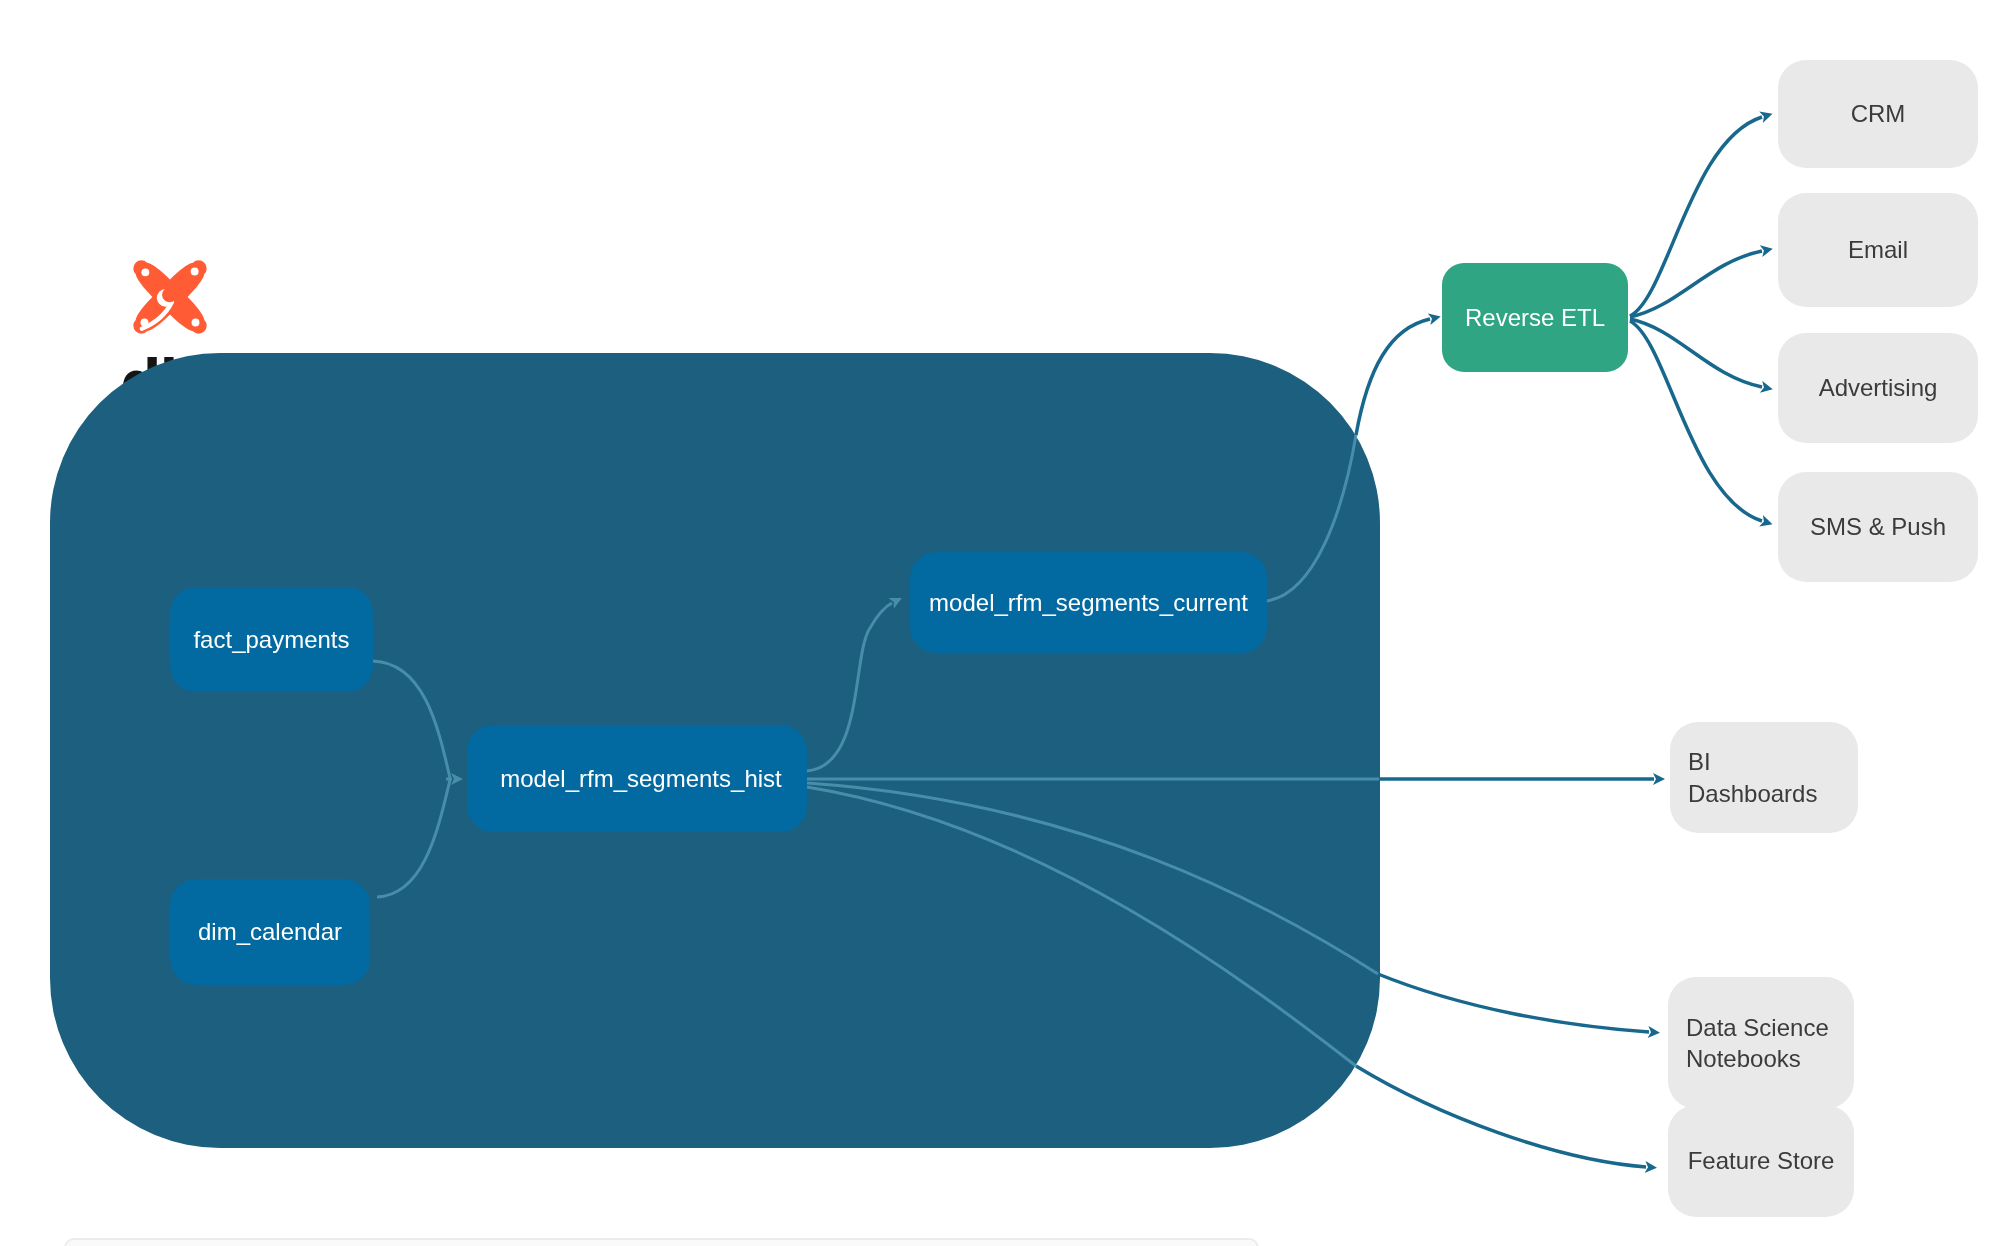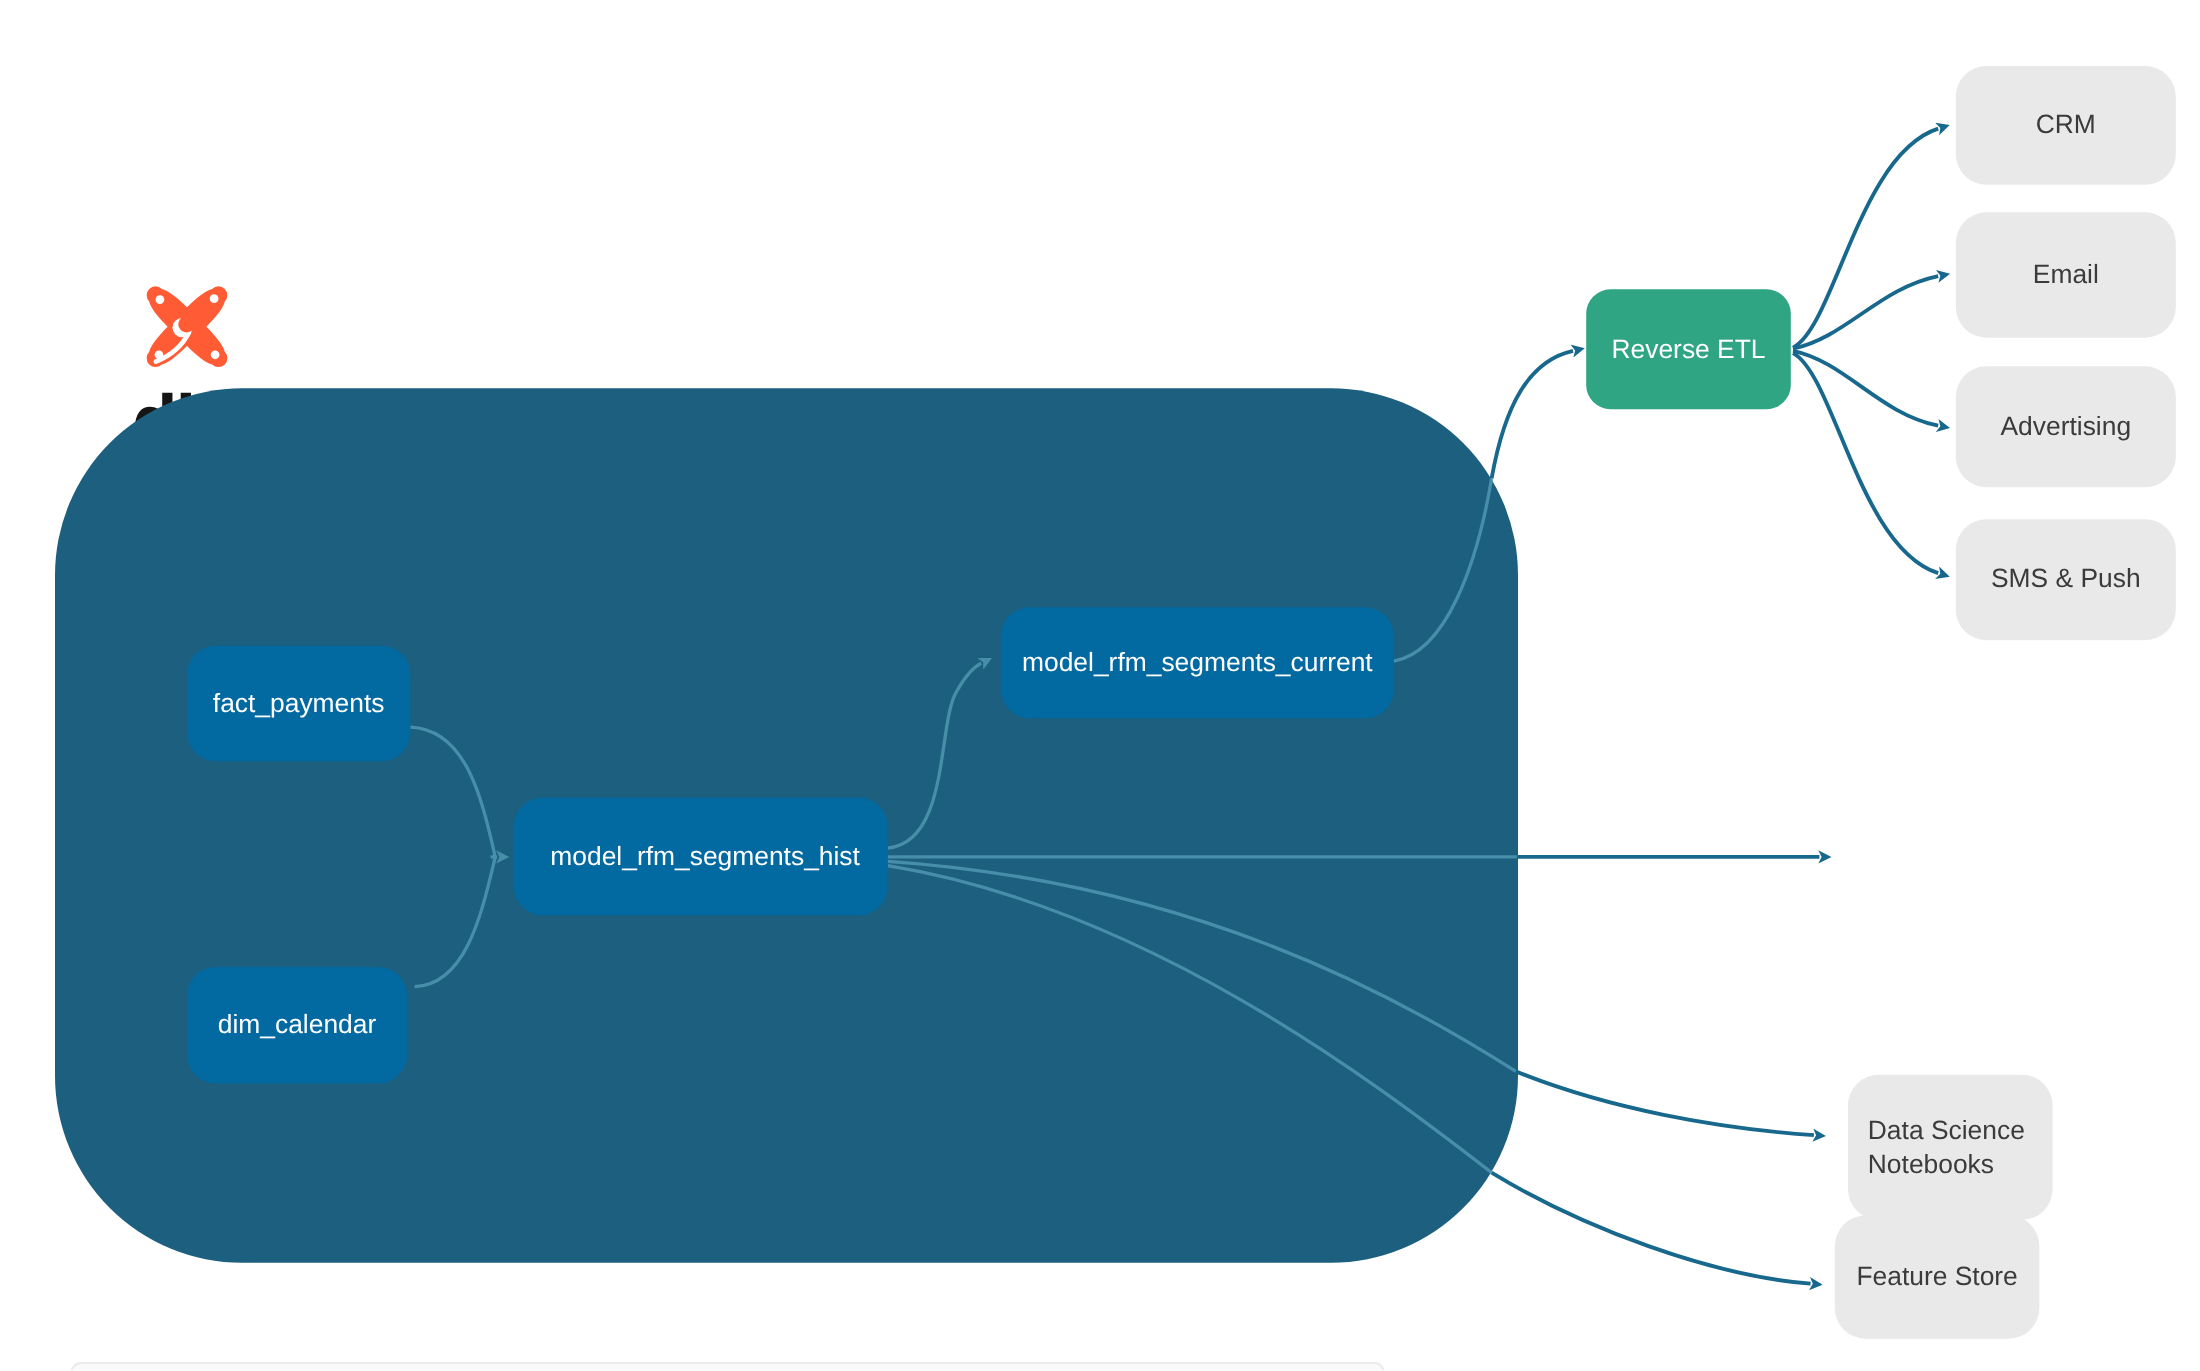--- a/index.html
+++ b/index.html
@@ -32,21 +32,21 @@
   .n-fact{left:170px;top:587px;width:203px;height:105px;}
   .n-dim{left:170px;top:843px;width:200px;height:106px;margin-top:36px;}
   .n-hist{left:467px;top:725px;width:340px;height:107px;padding-left:26px;}
   .n-current{left:910px;top:552px;width:357px;height:101px;}
   .n-retl{left:1442px;top:263px;width:186px;height:109px;}
   .n-crm{left:1778px;top:60px;width:200px;height:108px;}
   .n-email{left:1778px;top:193px;width:200px;height:114px;}
   .n-adv{left:1778px;top:333px;width:200px;height:110px;}
   .n-sms{left:1778px;top:472px;width:200px;height:110px;}
   .n-bi{left:1670px;top:722px;width:188px;height:111px;}
-  .n-ds{left:1668px;top:977px;width:186px;height:132px;margin-left:12px;}
+  .n-ds{left:1668px;top:977px;width:186px;height:132px;}
   .n-fs{left:1668px;top:1105px;width:186px;height:112px;}
   
   .bottom-peek{
     position:absolute;left:64px;top:1238px;width:1195px;height:10px;
     background:#fafafa;border:2px solid #ececec;border-bottom:none;
     border-radius:12px 12px 0 0;box-sizing:border-box;
   }
 </style>
 </head>
 <body>
@@ -125,20 +125,23 @@
   <div class="node gray n-email">
     <span>Email</span>
   </div>
   <div class="node gray n-adv">
     <span>Advertising</span>
   </div>
   <div class="node gray n-sms">
     <span>SMS &amp; Push</span>
   </div>
 
+  <div class="node gray n-bi">
+    <span>BI Dashboards</span>
+  </div>
   <div class="node gray n-ds">
     <span>Data Science Notebooks</span>
   </div>
   <div class="node gray n-fs">
     <span>Feature Store</span>
   </div>
 
   <div class="bottom-peek"></div>
 
 </div>

